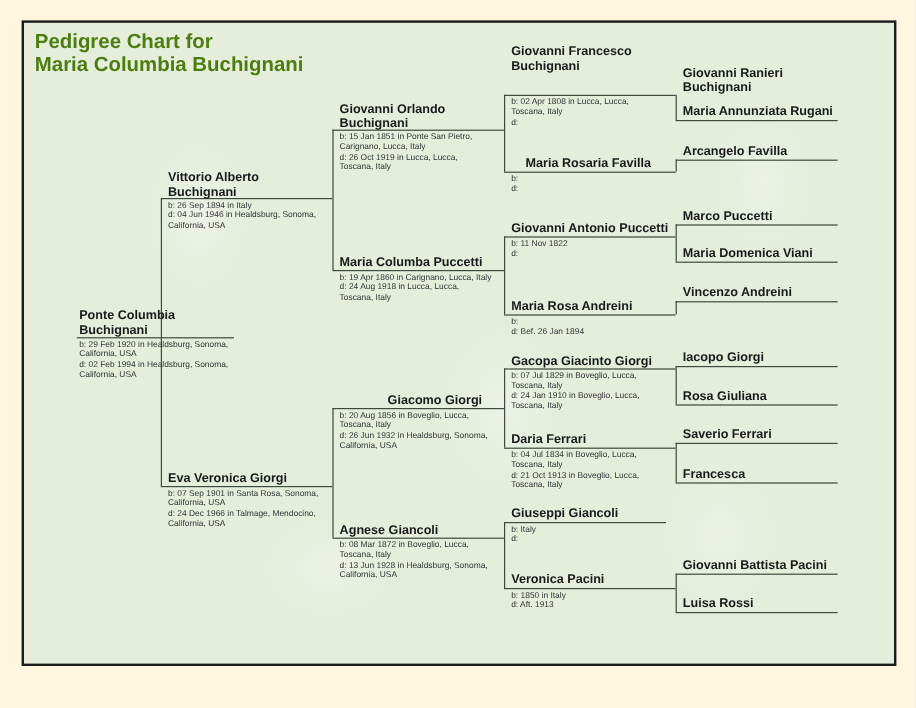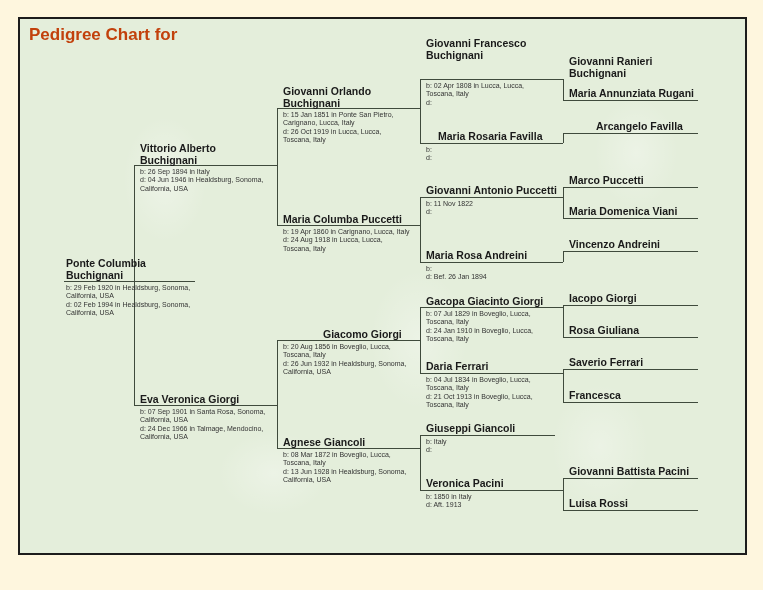--- a/index.html
+++ b/index.html
@@ -6,33 +6,34 @@
   body{width:763px;height:590px;background:#fef6de;position:relative;overflow:hidden;font-family:"Liberation Sans",sans-serif;}
   .frame{position:absolute;left:18px;top:17px;width:725px;height:534px;border:2px solid #1c1c1c;
     background-color:#e4eedb;
     background-image:
       radial-gradient(ellipse 60px 90px at 20% 30%, rgba(255,255,255,0.35), rgba(255,255,255,0) 70%),
       radial-gradient(ellipse 70px 100px at 55% 60%, rgba(255,255,255,0.3), rgba(255,255,255,0) 70%),
       radial-gradient(ellipse 60px 80px at 85% 25%, rgba(255,255,255,0.3), rgba(255,255,255,0) 70%),
       radial-gradient(ellipse 80px 60px at 35% 85%, rgba(255,255,255,0.3), rgba(255,255,255,0) 70%),
       radial-gradient(ellipse 70px 90px at 80% 80%, rgba(255,255,255,0.28), rgba(255,255,255,0) 70%);
   }
-  .title{position:absolute;left:29px;top:25px;font-size:17px;font-weight:bold;color:#c2410c;line-height:19px;}
+  .title{position:absolute;left:29px;top:25px;font-size:17px;font-weight:bold;color:#4d7c0f;line-height:19px;}
   .name{position:absolute;font-size:10.5px;font-weight:bold;color:#1a1a1a;line-height:12px;}
   .det{position:absolute;font-size:7px;color:#333;line-height:8.3px;}
   .hl{position:absolute;height:0;border-top:1.3px solid #3f4a3c;}
   .vl{position:absolute;width:0;border-left:1.3px solid #3f4a3c;}
 </style>
 </head>
 <body>
 
 <div class="frame"></div>
 
 <div class="title">
   <div>Pedigree Chart for</div>
+  <div>Maria Columbia Buchignani</div>
 </div>
 
 <div class="hl" style="left:64px;top:281px;width:131px;"></div>
 <div class="vl" style="left:134px;top:165px;height:240px;"></div>
 
 <div class="hl" style="left:134px;top:165px;width:143px;"></div>
 <div class="hl" style="left:134px;top:405px;width:143px;"></div>
 <div class="vl" style="left:277px;top:108px;height:117px;"></div>
 <div class="vl" style="left:277px;top:340px;height:108px;"></div>
 
@@ -215,21 +216,21 @@
   <div>d: Aft. 1913</div>
 </div>
 
 <div class="name" style="left:569px;top:55px;">
   <div>Giovanni Ranieri</div>
   <div>Buchignani</div>
 </div>
 <div class="name" style="left:569px;top:87px;">
   <div>Maria Annunziata Rugani</div>
 </div>
-<div class="name" style="left:596px;top:120px;">
+<div class="name" style="left:569px;top:120px;">
   <div>Arcangelo Favilla</div>
 </div>
 <div class="name" style="left:569px;top:174px;">
   <div>Marco Puccetti</div>
 </div>
 <div class="name" style="left:569px;top:205px;">
   <div>Maria Domenica Viani</div>
 </div>
 <div class="name" style="left:569px;top:238px;">
   <div>Vincenzo Andreini</div>

